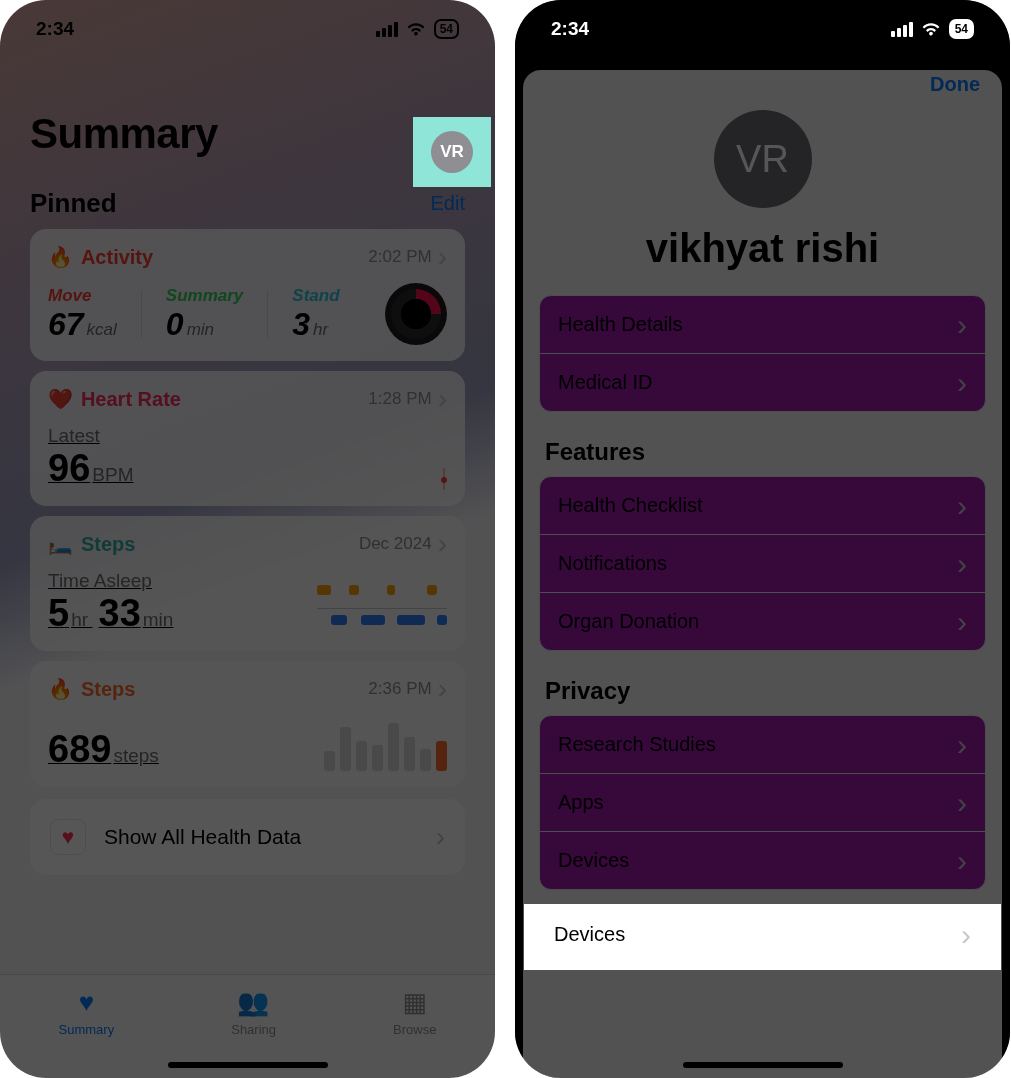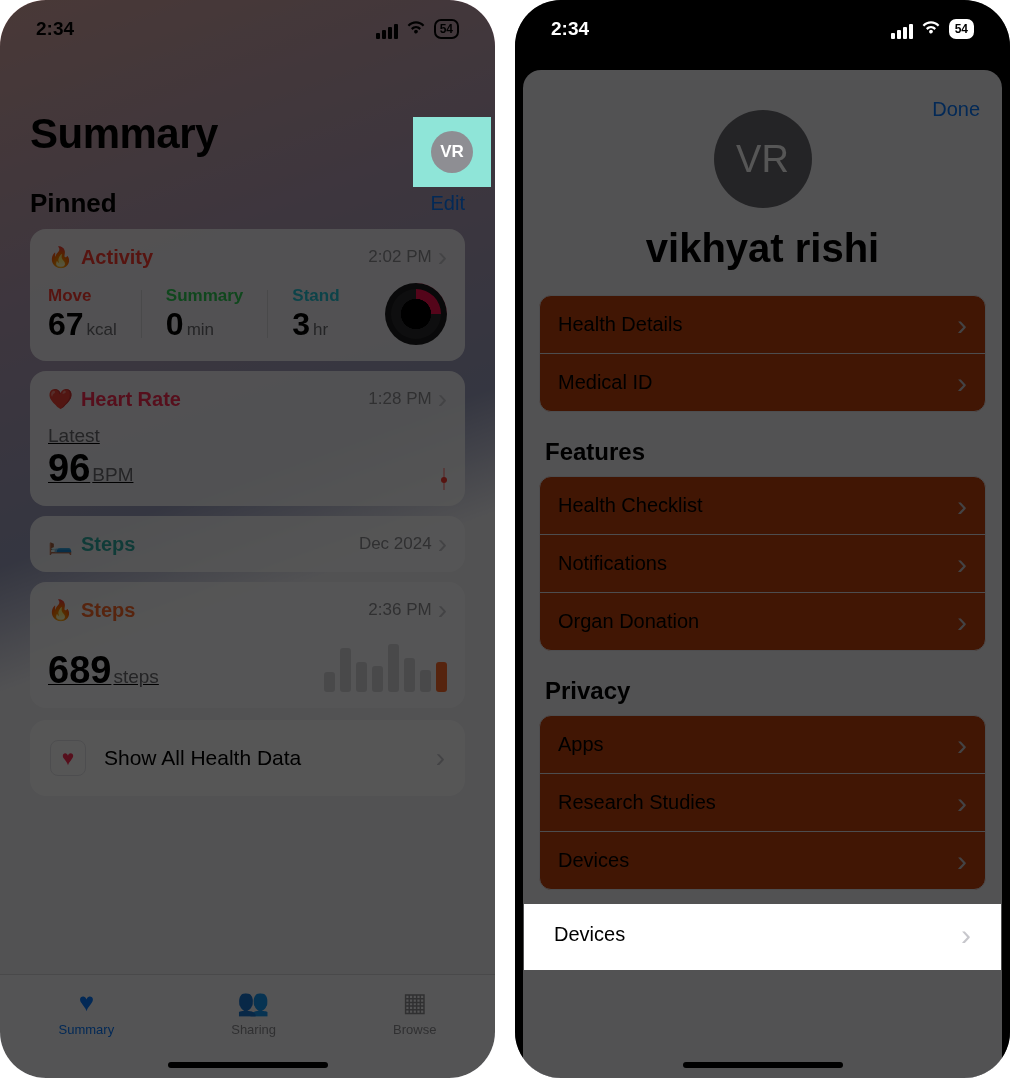--- a/index.html
+++ b/index.html
@@ -24,21 +24,21 @@
     position: absolute;
     top:0; left:0; right:0;
     height: 58px;
     display:flex;
     justify-content: space-between;
     align-items:center;
     padding: 0 36px;
     z-index: 50;
   }
   .sb-time { font-size: 19px; font-weight: 600; }
-  .sb-icons { display:flex; gap:7px; }
+  .sb-icons { display:flex; align-items:center; gap:7px; }
   .signal { display:flex; align-items:flex-end; gap:2px; }
   .signal span { width:4px; background:#000; border-radius:1px; }
   .signal .b1{height:6px}.signal .b2{height:9px}.signal .b3{height:12px}.signal .b4{height:15px}
   .wifi-icon svg { display:block; }
   .battery-badge {
     border:2px solid #000; border-radius:7px; font-size:12px; font-weight:700;
     padding:0 4px; line-height:16px; color:#000;
     display:flex; align-items:center;
   }
   
@@ -84,21 +84,21 @@
     margin-top:10px;
   }
   .card-head{ display:flex; justify-content:space-between; align-items:center; }
   .card-title{ font-size:20px; font-weight:600; display:flex; align-items:center; gap:8px;}
   .card-time{ color:#8e8e93; font-size:17px; display:flex; align-items:center; gap:6px;}
   .chev { color:#c7c7cc; font-size:28px; line-height:0; }
   .c-activity .card-title{ color:#ff3b30; }
   .c-heart .card-title{ color:#ff2d55; }
   .c-sleep .card-title{ color:#30b0a5; }
   .c-steps .card-title{ color:#ff6a2c; }
-  .act-row{ display:flex; align-items:center; gap:24px; margin-top:14px;}
+  .act-row{ display:flex; align-items:center; gap:24px; margin-top:14px;font-style:italic;}
   .act-col .lbl{ font-size:17px; font-weight:600; }
   .act-col .val{ font-size:32px; font-weight:700; }
   .act-col .unit{ font-size:17px; color:#6c6c70; font-weight:500; margin-left:3px;}
   .act-ring{
     width:62px;height:62px;border-radius:50%;
     background: radial-gradient(circle, #000 34%, transparent 35%),
                 conic-gradient(#fa114f 0 90deg, #2b2b2d 90deg 360deg);
     margin-left:auto;
     box-shadow: inset 0 0 0 6px #1c1c1e;
   }
@@ -125,30 +125,30 @@
   .tab .ticon{ font-size:26px; }
   .home-ind{ position:absolute; bottom:10px; left:50%; transform:translateX(-50%);
     width:160px; height:6px; background:#000; border-radius:3px;}
   
   .phone2{ background:#000; }
   .sheet{
     position:absolute; top:70px; left:8px; right:8px; bottom:0;
     background:#f2f2f7; border-radius:18px 18px 0 0; padding:18px 0 0 0;
     overflow:hidden;
   }
-  .done{ position:absolute; top:28px; right:22px; color:#0a7aff; font-size:20px; font-weight:400;}
+  .done{ position:absolute; top:3px; right:22px; color:#0a7aff; font-size:20px; font-weight:700;}
   .profile{ text-align:center; margin-top:22px; }
   .avatar-large{
     width:98px;height:98px;border-radius:50%;background:#6c6c70;color:#fff;
     display:inline-flex;align-items:center;justify-content:center;font-size:38px;font-weight:500;
   }
   .profile-name{ font-size:40px; font-weight:700; margin-top:18px;}
   .section-title{ font-size:24px; font-weight:700; padding:0 22px; margin-top:26px; margin-bottom:10px;}
   .list{
-    background:#c2410c; border:1px solid #e5e5ea; border-radius:12px; margin:0 16px;
+    background:#a21caf; border:1px solid #e5e5ea; border-radius:12px; margin:0 16px;
   }
   .list .item{
     display:flex; justify-content:space-between; align-items:center;
     padding:17px 18px; font-size:20px;
   }
   .list .item + .item{ border-top:1px solid #e5e5ea; }
   .item .chev{ color:#c7c7cc; font-size:30px; }
   .footnote{ font-size:15px; color:#8e8e93; padding:12px 22px 0 22px; line-height:1.35;}
   .footnote .link{ color:#0a7aff; }
   .phone2 .home-ind{ background:#000; bottom:10px;}
@@ -251,20 +251,40 @@
       <div class="card-head">
         <div class="card-title">
             <span>🛏️</span>
             <span>Steps</span>
           </div>
         <div class="card-time">
             <span>Dec 2024</span>
             <span class="chev">›</span>
           </div>
       </div>
+      <div class="card-body" style="margin-top:6px">
+        <div>
+          <div class="sub-lbl">Time Asleep</div>
+          <div>
+            <span class="big-val">5</span><span class="inline-unit">hr</span>
+            <span class="big-val" style="margin-left:6px">33</span><span class="inline-unit">min</span>
+          </div>
+        </div>
+        <div class="sleepchart">
+          <div class="axis"></div>
+          <div class="seg" style="left:0;width:14px;top:4px;background:#ff9f0a"></div>
+          <div class="seg" style="left:14px;width:16px;top:34px;background:#2f7ff6"></div>
+          <div class="seg" style="left:32px;width:10px;top:4px;background:#ff9f0a"></div>
+          <div class="seg" style="left:44px;width:24px;top:34px;background:#2f7ff6"></div>
+          <div class="seg" style="left:70px;width:8px;top:4px;background:#ff9f0a"></div>
+          <div class="seg" style="left:80px;width:28px;top:34px;background:#2f7ff6"></div>
+          <div class="seg" style="left:110px;width:10px;top:4px;background:#ff9f0a"></div>
+          <div class="seg" style="left:120px;width:10px;top:34px;background:#2f7ff6"></div>
+        </div>
+      </div>
     </div>
 
     <div class="card c-steps">
       <div class="card-head">
         <div class="card-title">
             <span>🔥</span>
             <span>Steps</span>
           </div>
         <div class="card-time">
             <span>2:36 PM</span>
@@ -373,25 +393,25 @@
         </div>
       <div class="item">
           <span>Organ Donation</span>
           <span class="chev">›</span>
         </div>
     </div>
 
     <div class="section-title">Privacy</div>
     <div class="list">
       <div class="item">
+          <span>Research Studies</span>
+          <span class="chev">›</span>
+        </div>
+      <div class="item">
           <span>Apps</span>
-          <span class="chev">›</span>
-        </div>
-      <div class="item">
-          <span>Research Studies</span>
           <span class="chev">›</span>
         </div>
       <div class="item">
           <span>Devices</span>
           <span class="chev">›</span>
         </div>
     </div>
 
     <div class="footnote">
       <span>Your data is encrypted on your device and can only be shared with your permission.</span><br>

